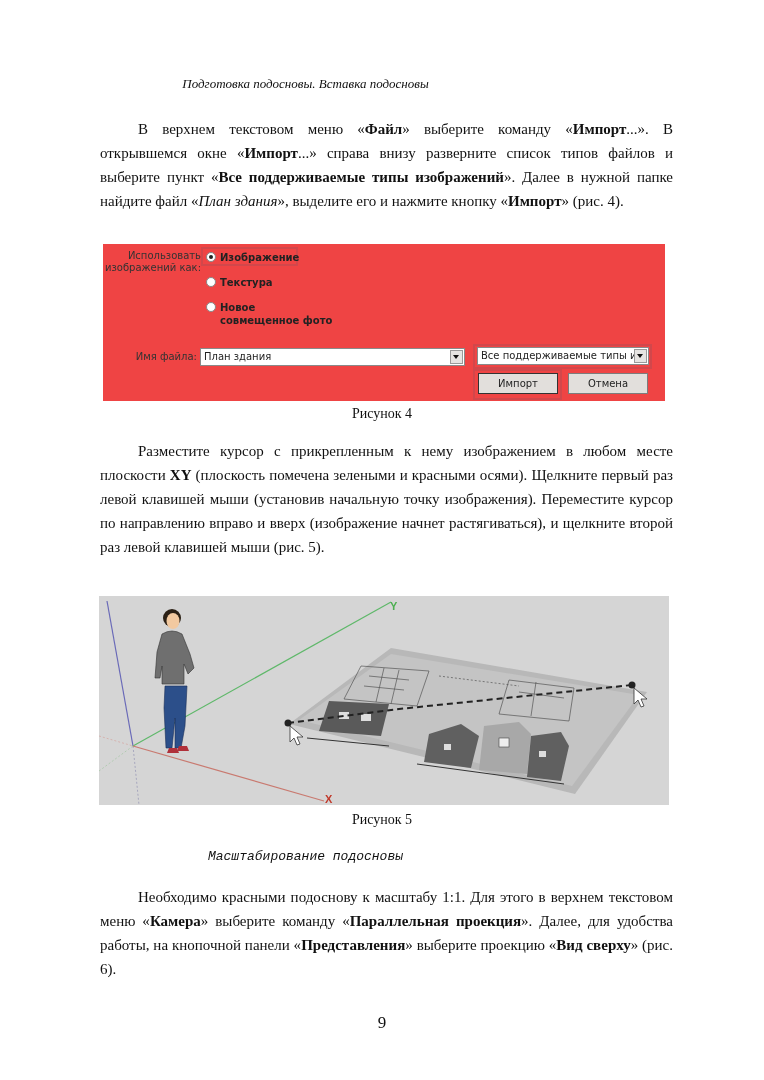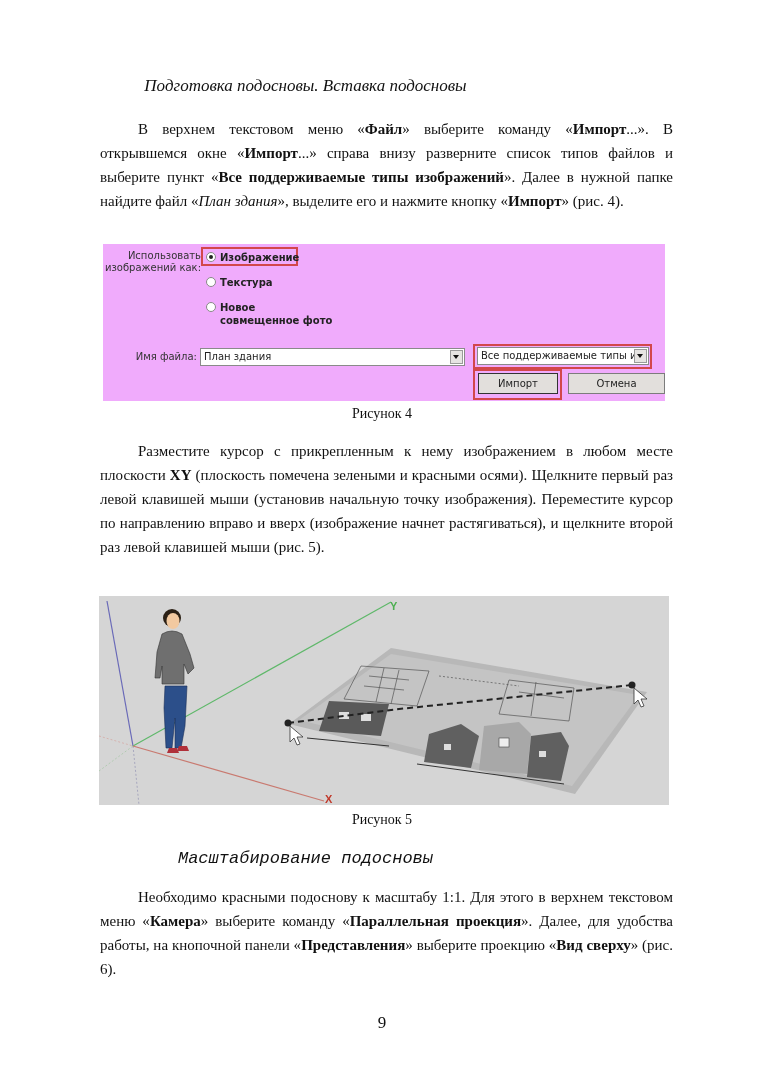--- a/index.html
+++ b/index.html
@@ -1,28 +1,28 @@
 <!DOCTYPE html>
 <html><head>
 <meta charset="utf-8">
 <style>
   html, body { margin:0; padding:0; background:#fff; }
   body { width:764px; height:1080px; position:relative; overflow:hidden;
          font-family:"Liberation Serif", "DejaVu Serif", serif; color:#111; }
   .heading { position:absolute; left:0; width:611px; text-align:center;
-             font-style:italic; font-size:17px; }
+             font-style:italic; font-size:13px; }
   .para { position:absolute; left:100px; width:573px; font-size:15px; line-height:24px;
           text-align:justify; text-align-last:left; }
   .para .indent { display:inline-block; width:38px; }
   .para b { font-weight:bold; }
   .caption { position:absolute; left:0; width:764px; text-align:center; font-size:14px; }
   .pagenum { position:absolute; left:0; width:764px; text-align:center; font-size:17px; top:1013px; }
 
   
-  .dialog { position:absolute; left:103px; top:244px; width:562px; height:157px; background:#f0abfc;
+  .dialog { position:absolute; left:103px; top:244px; width:562px; height:157px; background:#ef4444;
             font-family:"DejaVu Sans", "Liberation Sans", sans-serif; font-size:10px; color:#222; }
   .dlg-label { position:absolute; text-align:right; line-height:12px; color:#333; }
   .radio-row { position:absolute; display:flex; align-items:flex-start; gap:4px;font-weight:bold; }
   .radio { width:10px; height:10px; border-radius:50%; border:1px solid #888; background:#fff; position:relative; box-sizing:border-box; margin-top:1px; flex:0 0 auto; }
   .radio.on::after { content:""; position:absolute; left:2px; top:2px; width:4px; height:4px; border-radius:50%; background:#222; }
   .radio-text { line-height:13px; }
   .hl { position:absolute; border:2px solid #d2474b; box-sizing:border-box; }
   .combo { position:absolute; background:#fff; border:1px solid #8a8a8a; box-sizing:border-box; height:18px; }
   .combo .val { position:absolute; left:3px; top:2px; white-space:nowrap; }
   .combo .arrow { position:absolute; right:1px; top:1px; width:13px; height:14px; background:#e6e4e2; border:1px solid #9a9a9a; box-sizing:border-box; }
@@ -65,21 +65,21 @@
     <span class="val">План здания</span>
     <span class="arrow"></span>
   </div>
   <div class="hl" style="left:370px; top:100px; width:179px; height:25px;"></div>
   <div class="combo" style="left:374px; top:103px; width:172px;">
     <span class="val">Все поддерживаемые типы из</span>
     <span class="arrow"></span>
   </div>
   <div class="hl" style="left:370px; top:125px; width:89px; height:31px;"></div>
   <div class="btn" style="left:375px; top:129px; width:80px; border-color:#333;">Импорт</div>
-  <div class="btn" style="left:465px; top:129px; width:97px;">Отмена</div>
+  <div class="btn" style="left:465px; top:129px; width:80px;">Отмена</div>
 </div>
 <div class="caption" style="top:406px;">Рисунок 4</div>
 
 <div class="para" style="top:439px;"><span class="indent"></span><span>Разместите курсор с прикрепленным к нему изображением в любом месте плоскости </span><b>XY</b><span> (плоскость помечена зелеными и красными осями). Щелкните первый раз левой клавишей мыши (установив начальную точку изображения). Переместите курсор по направлению вправо и вверх (изображение начнет растягиваться), и щелкните второй раз левой клавишей мыши (рис. 5).</span></div>
 
 <div class="fig5">
   <svg width="570" height="209" viewBox="0 0 570 209">
 
     <line x1="8" y1="5" x2="34" y2="150" stroke="#6a6ab8" stroke-width="1.2"></line>
     <line x1="34" y1="150" x2="40" y2="209" stroke="#9a9ab8" stroke-width="0.8" stroke-dasharray="2,2"></line>

